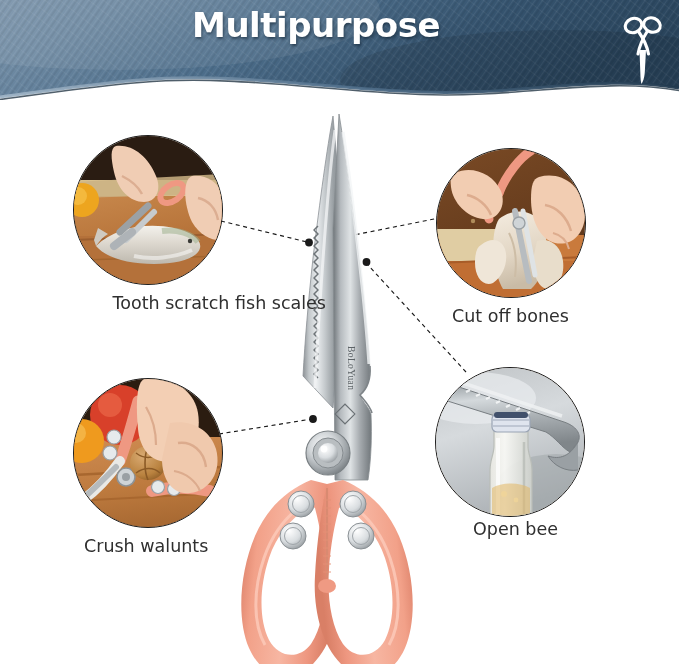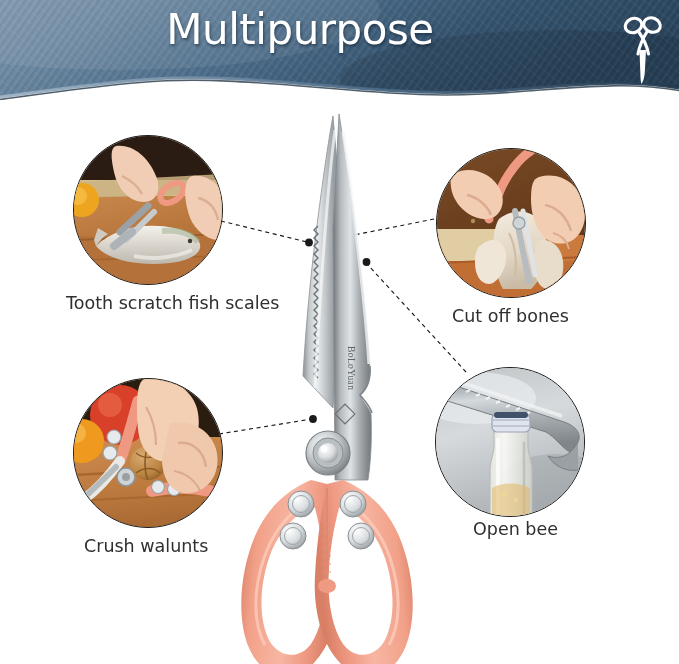--- a/index.html
+++ b/index.html
@@ -9,23 +9,23 @@
     font-family:"Liberation Sans", sans-serif;
     overflow:hidden;
     position:relative;
   }
   #stage{position:relative;width:679px;height:664px;overflow:hidden;background:#fff;}
 
   
   .banner{position:absolute;left:0;top:0;width:679px;height:100px;overflow:hidden;}
   .banner-svg{position:absolute;left:0;top:0;}
   .banner-title{
-    position:absolute;left:0;top:8px;width:600px;
+    position:absolute;left:16px;top:8px;width:600px;
     text-align:center;
-    font-size:42px;font-weight:normal;
+    font-size:34px;font-weight:bold;
     color:#ffffff;
     letter-spacing:-0.5px;
     text-shadow:1px 2px 3px rgba(10,25,40,.55);
     font-family:"DejaVu Sans", sans-serif;
     line-height:1.05;
   }
   .banner-scissors{position:absolute;left:620px;top:14px;width:46px;height:72px;}
 
   
   .callout{position:absolute;}
@@ -38,21 +38,21 @@
   }
   .circle svg{display:block;}
   .caption{
     position:absolute;
     width:260px;
     font-size:17.5px;
     color:#2f2f2f;
     font-family:"DejaVu Sans", sans-serif;
     white-space:nowrap;
   }
-  .cap-tl{left:-7px;top:158px;}
+  .cap-tl{left:-7px;top:158px;text-align:right;}
   .cap-tr{left:16px;top:158px;}
   .cap-bl{left:11px;top:158px;}
   .cap-br{left:38px;top:152px;}
 
   #callout-tl{left:73px;top:135px;}
   #callout-tr{left:436px;top:148px;}
   #callout-bl{left:73px;top:378px;}
   #callout-br{left:435px;top:367px;}
 
   

